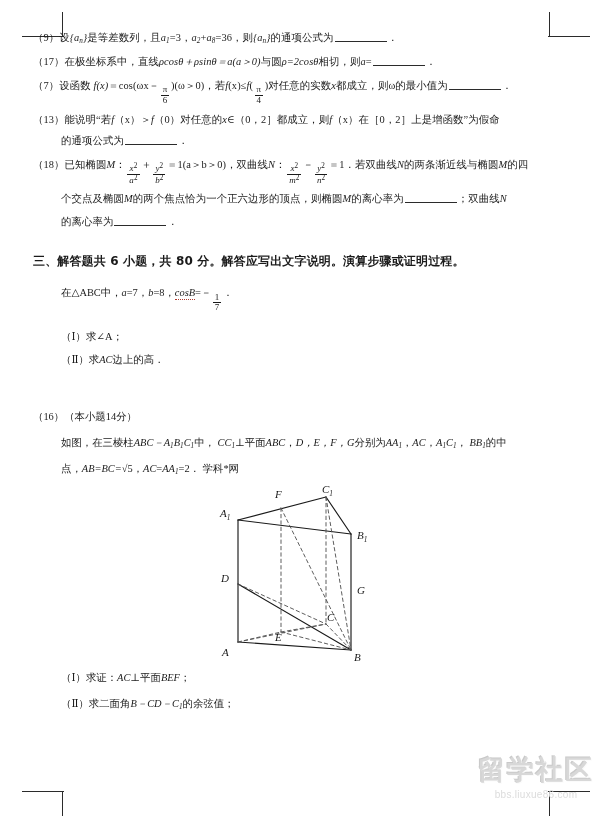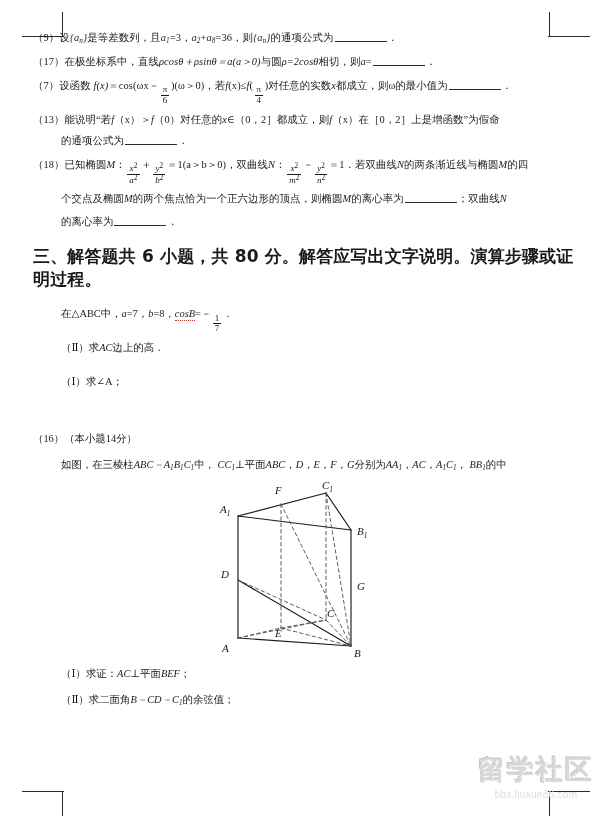--- a/index.html
+++ b/index.html
@@ -37,22 +37,22 @@
   .blank{display:inline-block;border-bottom:1px solid #2b2b2b;width:52px;height:.85em;margin:0 1px;vertical-align:-1px;}
   .sub{font-size:7.2px;vertical-align:-.28em;font-style:italic;}
   .supn{font-size:7.2px;vertical-align:.42em;}
 
   
   .frac{display:inline-flex;flex-direction:column;align-items:center;
         vertical-align:-0.42em;margin:0 1.5px;font-size:9px;line-height:1.04;}
   .frac .num{padding:0 2px;}
   .frac .den{padding:0 2px;border-top:1px solid #1a1a1a;}
 
-  .section-head{font-size:17px;font-weight:bold;font-family:"DejaVu Sans","Liberation Sans",sans-serif;
-    margin:14px 0 14px 0;letter-spacing:.15px;}
+  .section-head{font-size:12px;font-weight:bold;font-family:"DejaVu Sans","Liberation Sans",sans-serif;
+    margin:22px 0 14px 0;letter-spacing:.15px;}
   .qhead{font-size:10.4px;margin:0 0 10px 0;}
   .body-line{font-size:10.4px;line-height:1.68;padding-left:28px;margin-bottom:6px;}
   .roman{font-size:10.4px;line-height:1.7;padding-left:28px;margin-bottom:5px;}
 
   .wavy{border-bottom:1.6px dotted #b03a2e;padding-bottom:1px;}
 
   .figwrap{position:relative;height:185px;margin-top:6px;}
   .fig{position:absolute;left:185px;top:0;}
   .fig text{font-family:"Liberation Serif",serif;font-style:italic;font-size:11px;fill:#1a1a1a;}
   .fig text tspan.s{font-size:7.4px;}
@@ -133,30 +133,33 @@
     </div>
 
     <div class="section-head">三、解答题共 6 小题，共 80 分。解答应写出文字说明。演算步骤或证明过程。</div>
 
     <div class="body-line">
       <span>在△ABC中，</span><span class="it">a</span><span>=7，</span><span class="it">b</span><span>=8，</span><span class="wavy it">cosB</span><span>=－</span><span class="frac">
           <span class="num">1</span>
           <span class="den">7</span>
         </span><span>．</span>
     </div>
+    <div class="roman" style="margin-top:16px;"><span>（Ⅰ）求∠A；</span></div>
     <div class="roman"><span>（Ⅱ）求</span><span class="it">AC</span><span>边上的高．</span></div>
-    <div class="roman" style="margin-top:16px;"><span>（Ⅰ）求∠A；</span></div>
 
     <div class="gap"></div>
 
     <div class="qhead" style="margin-top:22px;">
       <span>（16）</span><span>（本小题14分）</span>
     </div>
     <div class="body-line">
       <span>如图，在三棱柱</span><span class="it"><span>ABC－A</span><span class="sub">1</span><span>B</span><span class="sub">1</span><span>C</span><span class="sub">1</span></span><span>中，</span>&nbsp;<span class="it">CC</span><span class="sub">1</span><span>⊥平面</span><span class="it">ABC</span><span>，</span><span class="it">D，E，F，G</span><span>分别为</span><span class="it">AA</span><span class="sub">1</span>，<span class="it">AC</span>，<span class="it">A</span><span class="sub">1</span><span class="it">C</span><span class="sub">1</span>，&nbsp;<span class="it">BB</span><span class="sub">1</span><span>的中</span>
+    </div>
+    <div class="body-line" style="margin-top:8px;">
+      <span>点，</span><span class="it">AB=BC=</span><span>√5</span><span>，</span><span class="it">AC</span><span>=</span><span class="it">AA</span><span class="sub">1</span><span>=2．</span>&nbsp;<span>学科*网</span>
     </div>
 
     <div class="figwrap">
       <svg class="fig" width="200" height="180" viewBox="0 0 200 180">
         <g stroke="#1a1a1a" stroke-width="1.15" fill="none" stroke-linecap="round">
 
           <line x1="20" y1="36" x2="108" y2="13"></line>
           <line x1="108" y1="13" x2="133" y2="50"></line>
           <line x1="20" y1="36" x2="133" y2="50"></line>
 

